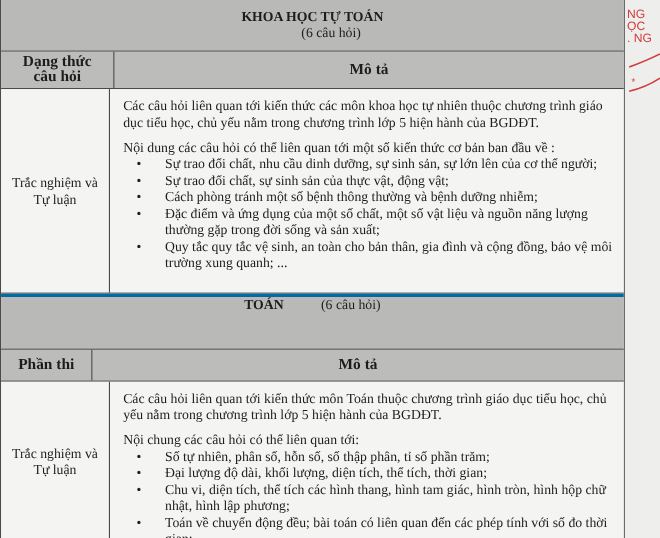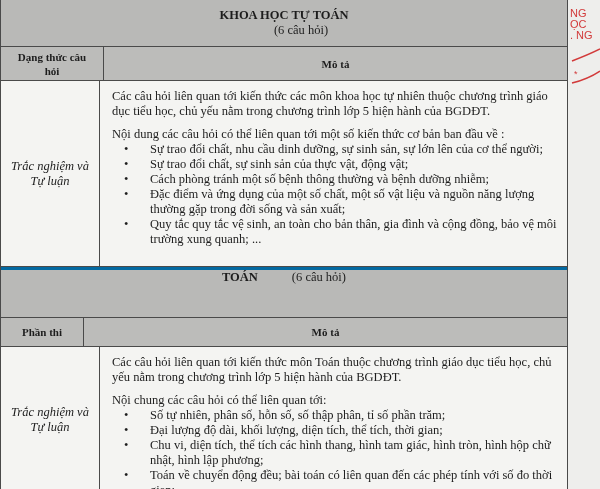--- a/index.html
+++ b/index.html
@@ -22,24 +22,24 @@
     font-size: 12.5px;
     line-height: 15px;
     border-bottom: 1px solid #4a4a4a;
   }
   .section-head .title { display: block; }
   .section-head .sub { display: block; font-weight: normal; font-weight: 400; padding-left: 34px; }
   .row { display: flex; border-bottom: 1px solid #4a4a4a; }
   .row:last-child { border-bottom: none; }
   .col-left { width: 82px; flex: 0 0 82px; border-right: 1px solid #4a4a4a; display:flex; align-items:center; justify-content:center; text-align:center; }
   .col-right { flex: 1; }
-  .hdr { background: #bcbcba; font-weight: bold; font-size: 11px; }
+  .hdr { background: #bcbcba; font-weight: bold; font-size: 14px; }
   .hdr .col-left, .hdr .col-right { display:flex; align-items:center; justify-content:center; text-align:center; line-height: 14px; }
   .body-row { background: #f4f4f2; font-size: 12.5px; line-height: 15px; }
-  .body-row .col-left { line-height: 15px; font-style: italic; }
+  .body-row .col-left { line-height: 15px; }
   .desc { padding: 8px 10px 6px 12px; }
   .desc p { margin: 0 0 8px 0; }
   .desc ul { margin: 0; padding: 0 0 0 38px; list-style: none; }
   .desc li { position: relative; }
   .desc li::before { content: "•"; position: absolute; left: -26px; }
   .stamp {
     position: absolute; left: 570px; top: 8px; width: 32px; height: 90px;
     color: #d23a3a; font-family: "Liberation Sans", sans-serif; font-size: 11px; line-height: 11px;
   }
   .stamp span { display:block; }

